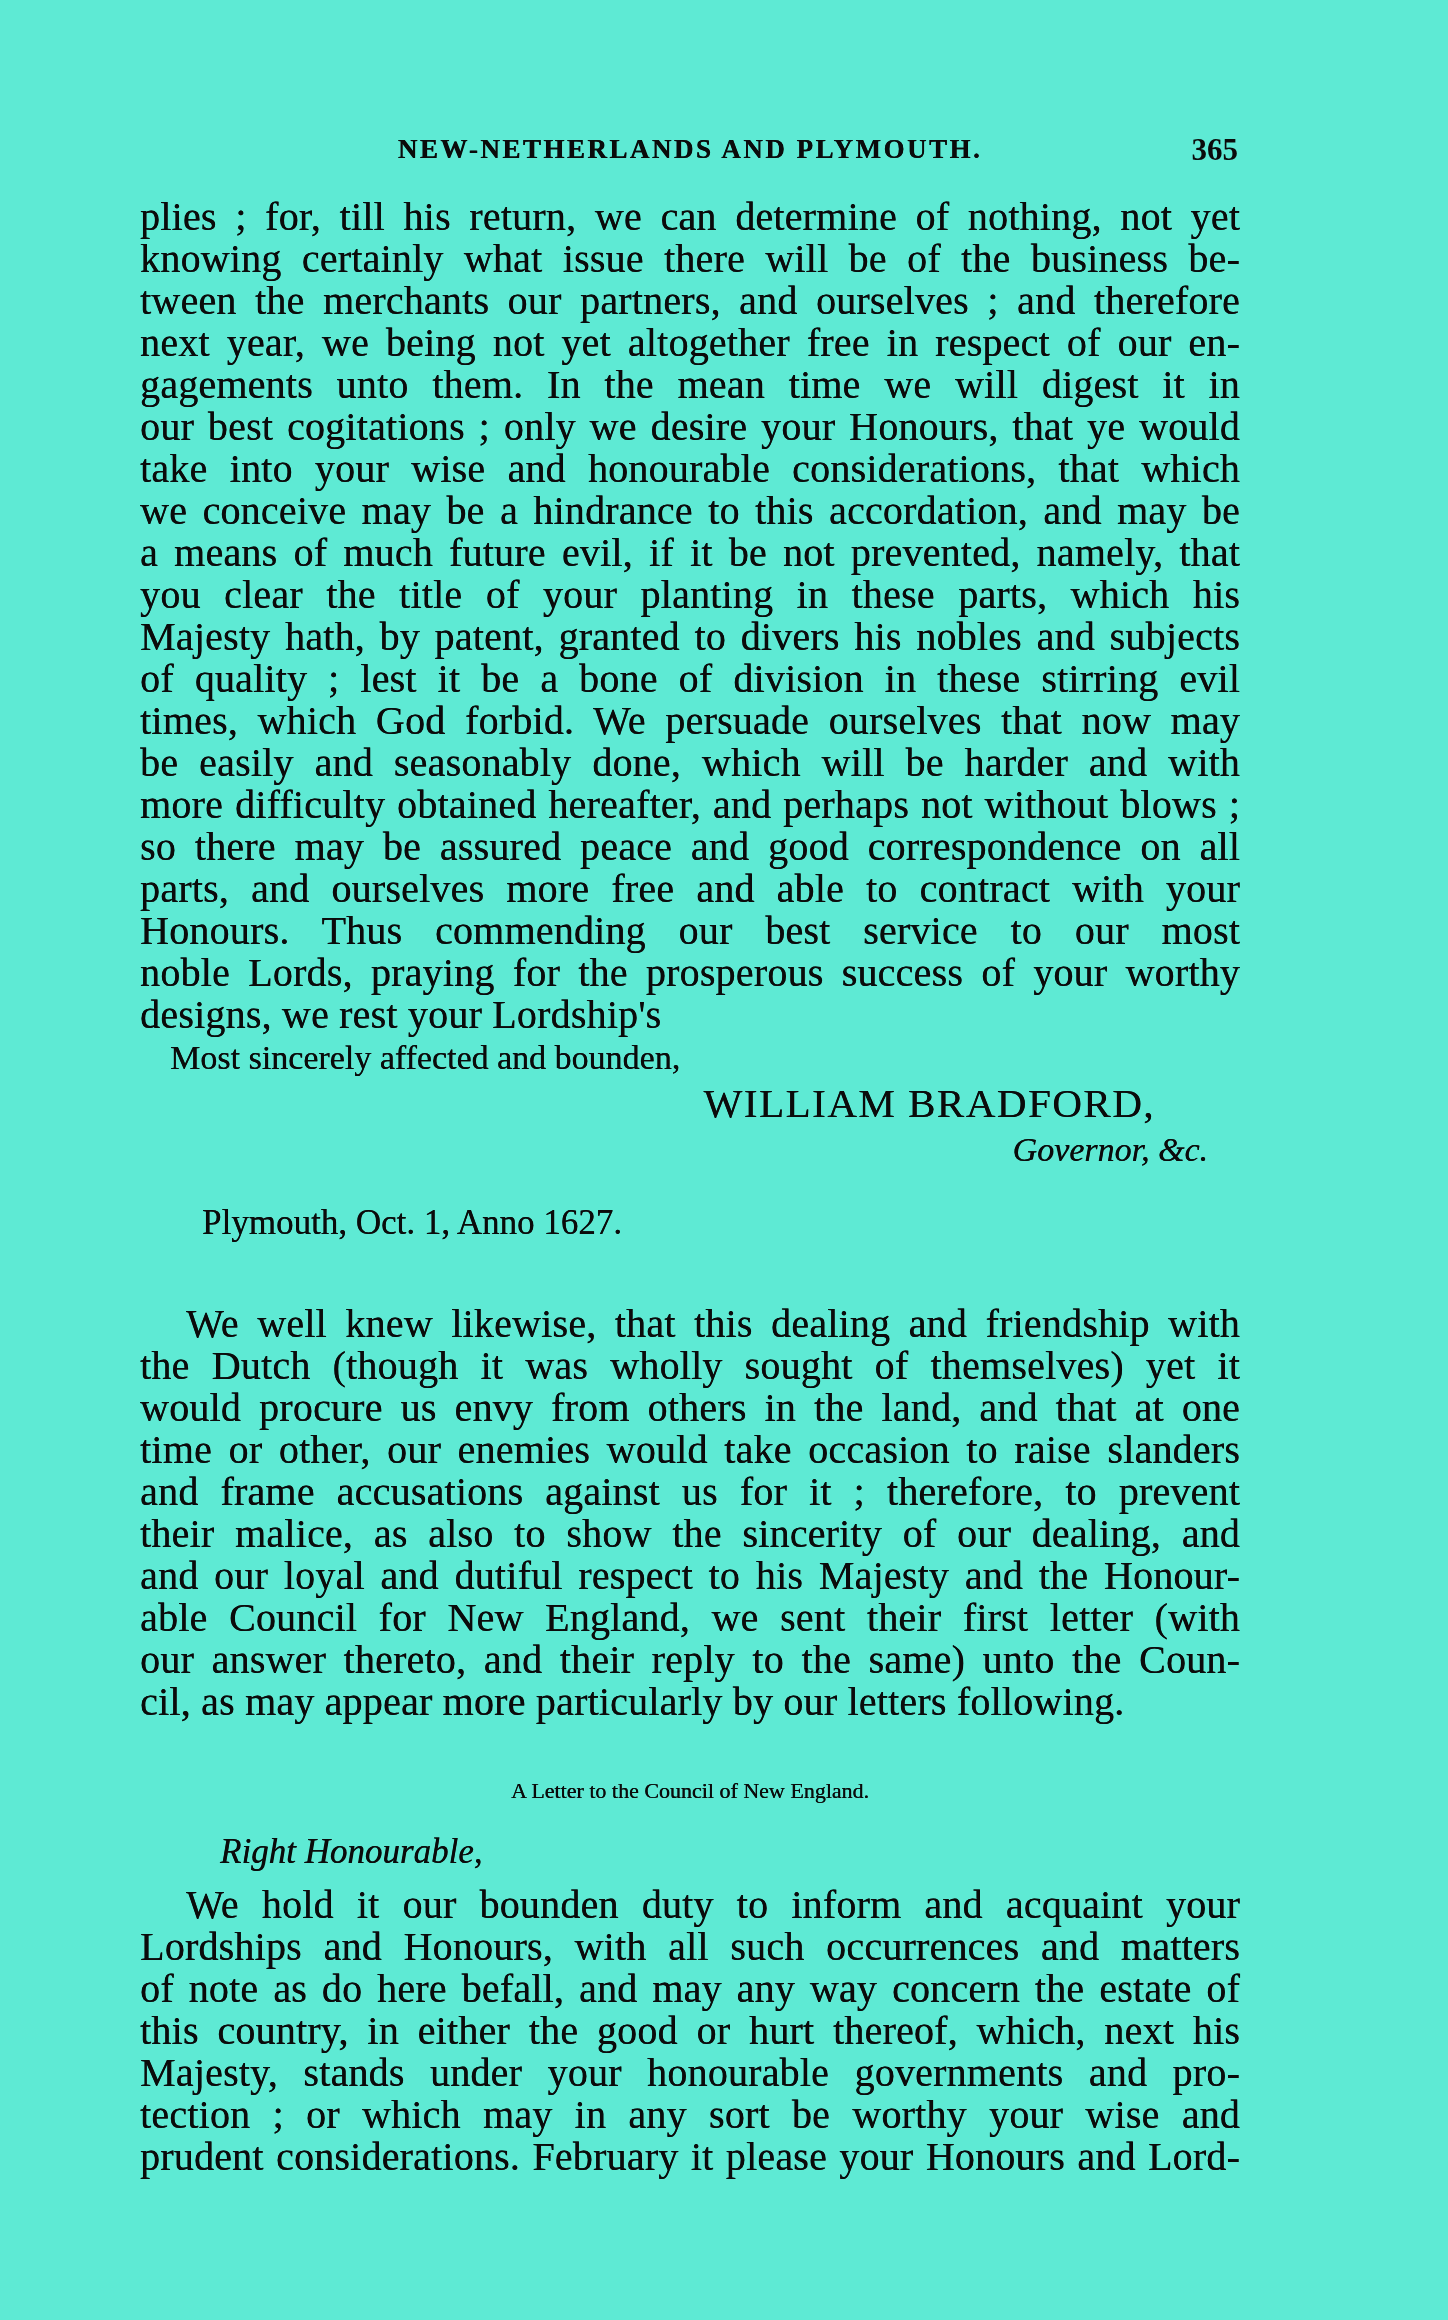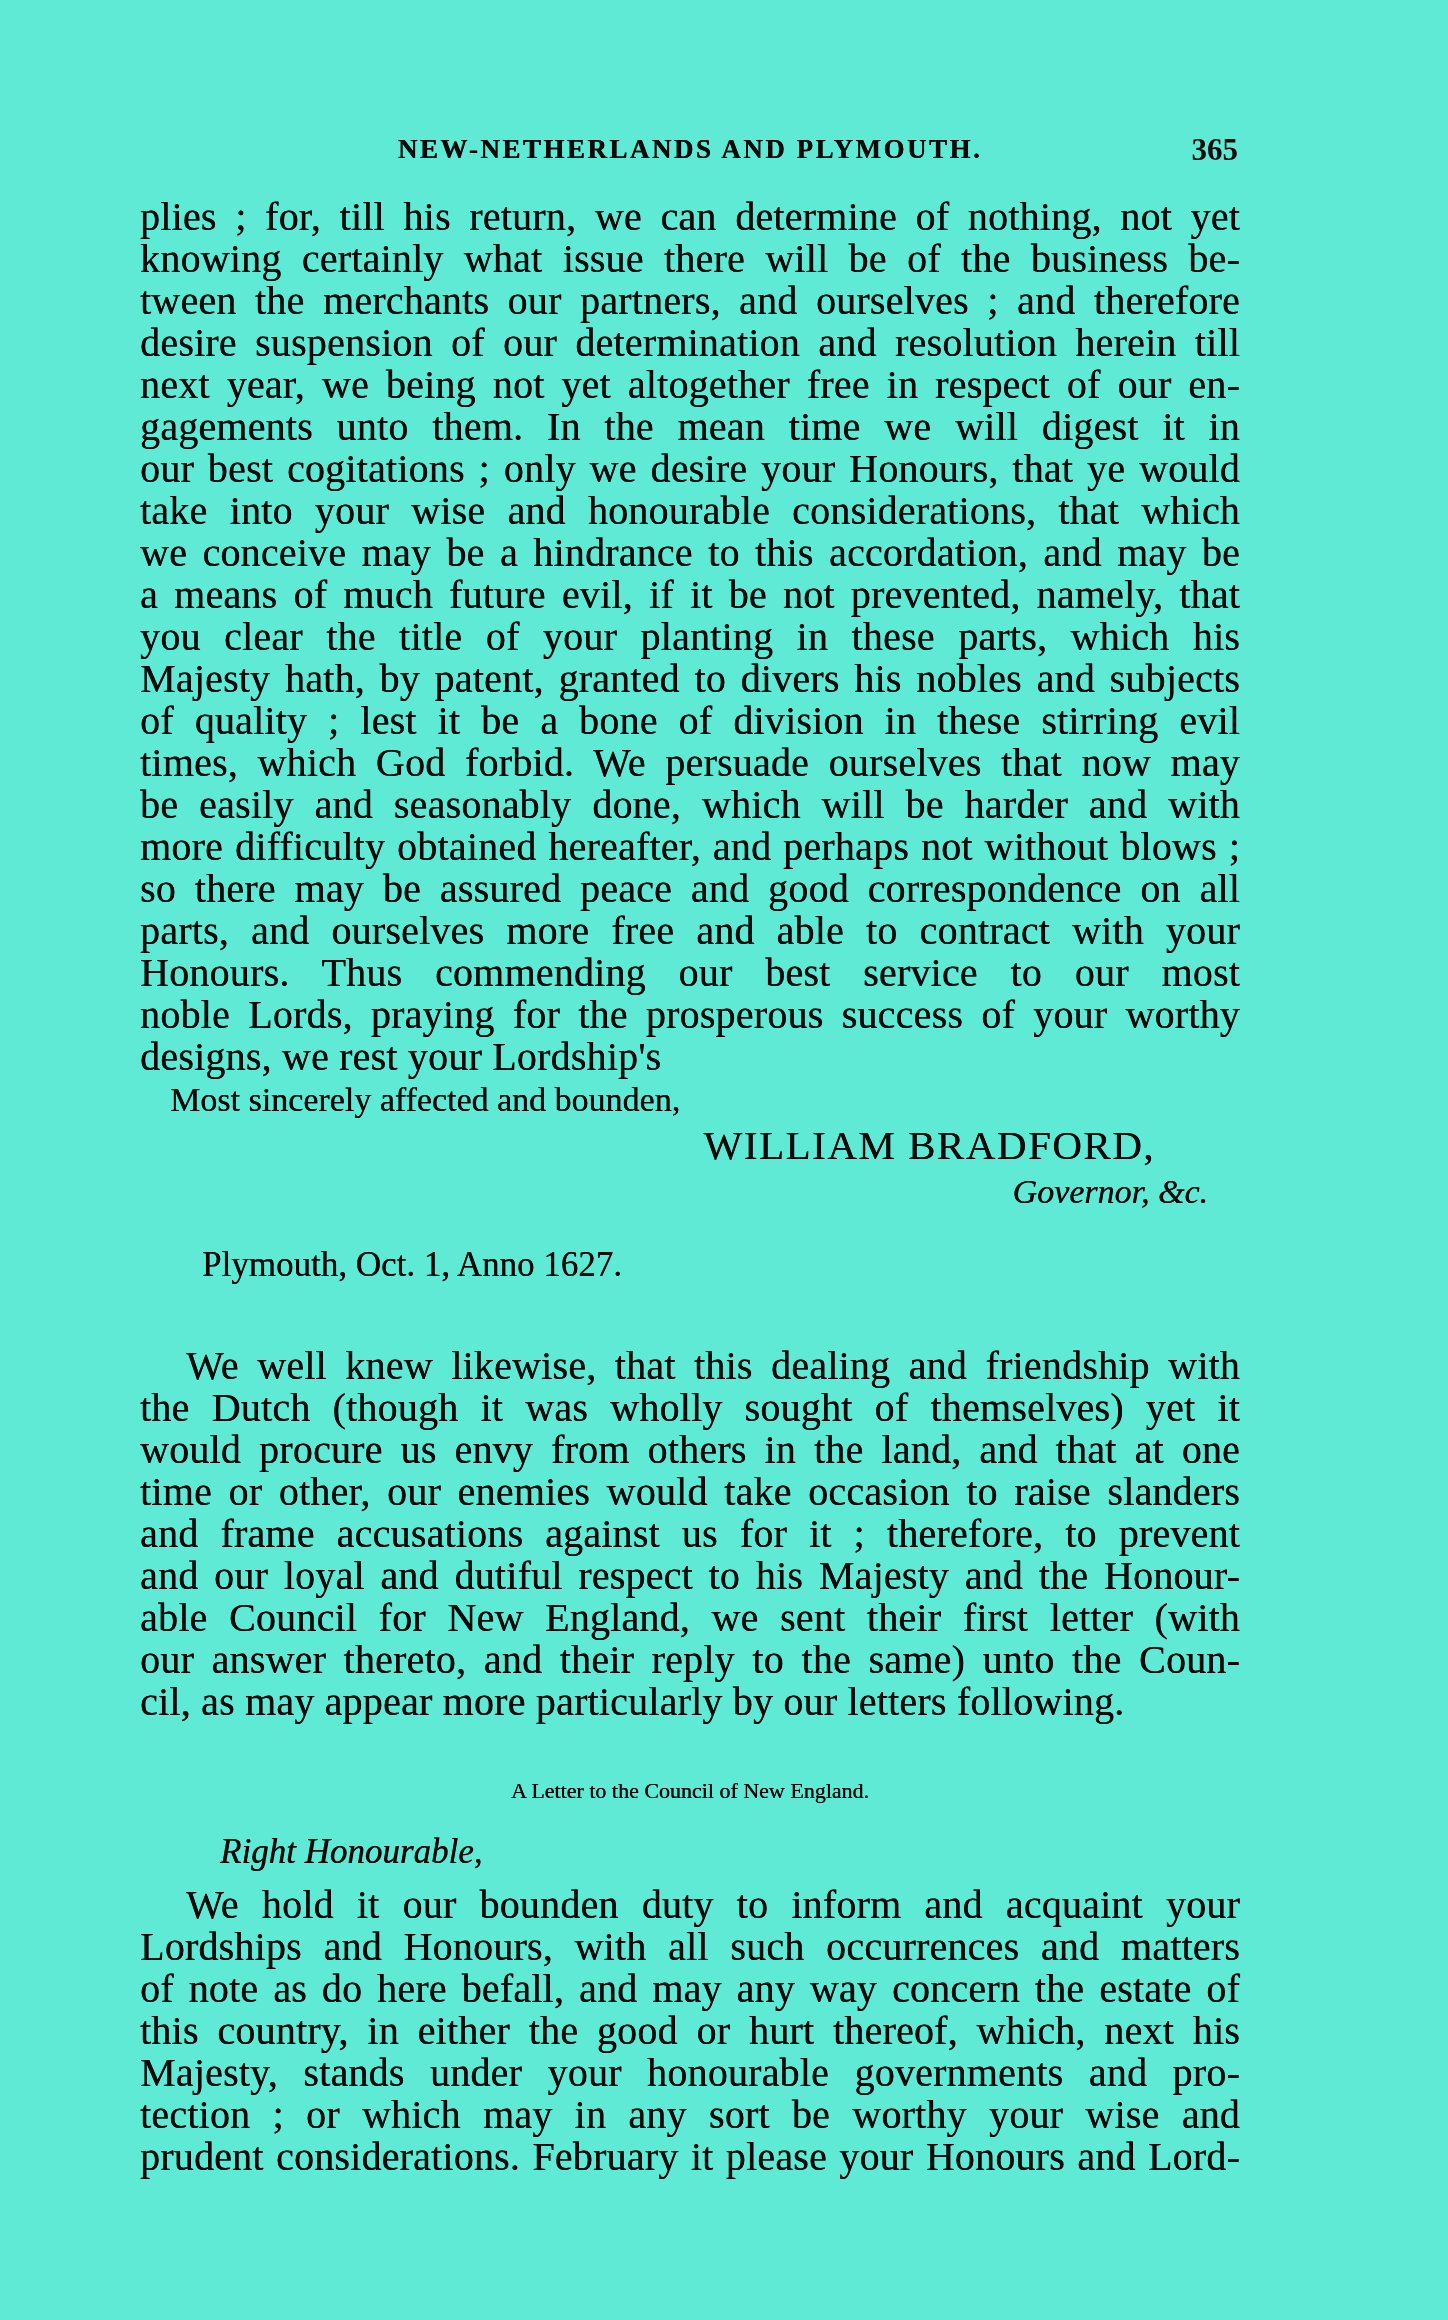--- a/index.html
+++ b/index.html
@@ -120,21 +120,20 @@
 
     <div class="running-head">
       <div class="running-title">NEW-NETHERLANDS AND PLYMOUTH.</div>
       <div class="page-number">365</div>
     </div>
 
     <div class="block last-left">
         <div class="tline">plies ; for, till his return, we can determine of nothing, not yet</div>
         <div class="tline">knowing certainly what issue there will be of the business be-</div>
         <div class="tline">tween the merchants our partners, and ourselves ; and therefore</div>
-        <div class="tline">desire suspension of our determination and resolution herein till</div>
         <div class="tline">next year, we being not yet altogether free in respect of our en-</div>
         <div class="tline">gagements unto them. In the mean time we will digest it in</div>
         <div class="tline">our best cogitations ; only we desire your Honours, that ye would</div>
         <div class="tline">take into your wise and honourable considerations, that which</div>
         <div class="tline">we conceive may be a hindrance to this accordation, and may be</div>
         <div class="tline">a means of much future evil, if it be not prevented, namely, that</div>
         <div class="tline">you clear the title of your planting in these parts, which his</div>
         <div class="tline">Majesty hath, by patent, granted to divers his nobles and subjects</div>
         <div class="tline">of quality ; lest it be a bone of division in these stirring evil</div>
         <div class="tline">times, which God forbid. We persuade ourselves that now may</div>
@@ -154,20 +153,21 @@
     </div>
 
     <div class="dateline">Plymouth, Oct. 1, Anno 1627.</div>
 
     <div class="block last-left indent-first para2">
         <div class="tline">We well knew likewise, that this dealing and friendship with</div>
         <div class="tline">the Dutch (though it was wholly sought of themselves) yet it</div>
         <div class="tline">would procure us envy from others in the land, and that at one</div>
         <div class="tline">time or other, our enemies would take occasion to raise slanders</div>
         <div class="tline">and frame accusations against us for it ; therefore, to prevent</div>
+        <div class="tline">their malice, as also to show the sincerity of our dealing, and</div>
         <div class="tline">and our loyal and dutiful respect to his Majesty and the Honour-</div>
         <div class="tline">able Council for New England, we sent their first letter (with</div>
         <div class="tline">our answer thereto, and their reply to the same) unto the Coun-</div>
         <div class="tline">cil, as may appear more particularly by our letters following.</div>
       </div>
 
     <div class="letter-heading">A Letter to the Council of New England.</div>
 
     <div class="salutation">Right Honourable,</div>
 

